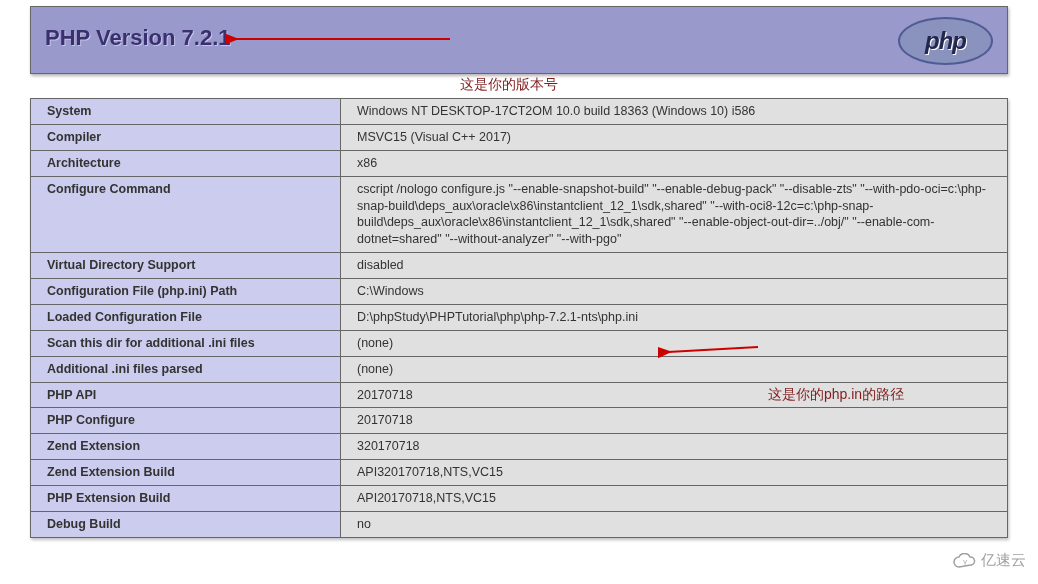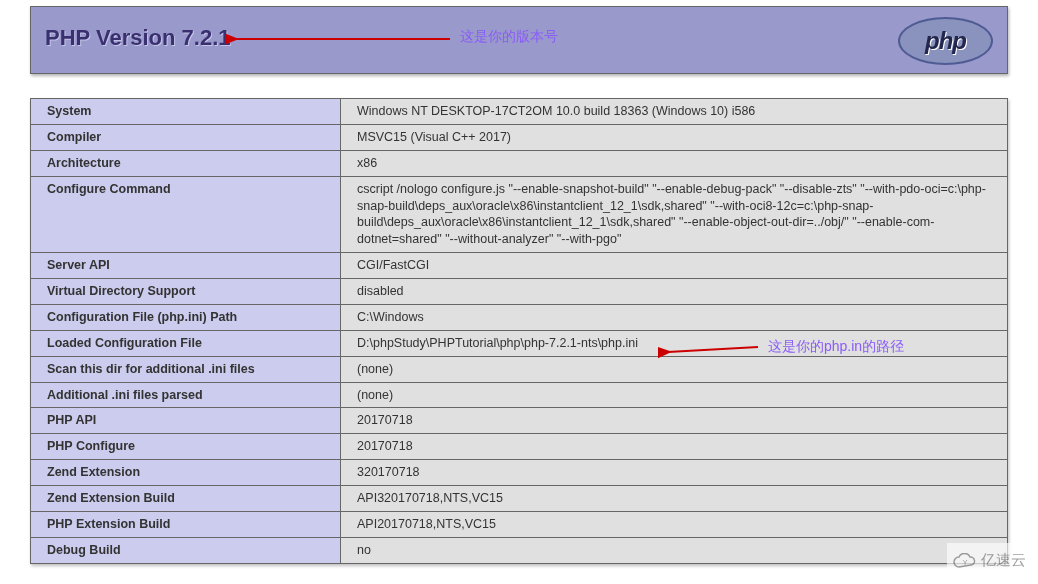--- a/index.html
+++ b/index.html
@@ -72,24 +72,25 @@
       font-weight: bold;
       width: 310px;
       color: #333;
     }
     td.value {
       background: #e0e0e0;
       color: #333;
     }
     .annot {
       position: absolute;
-      color: #8b5cf6;
+      color: #7f1d1d;
       font-size: 14px;
       font-family: "Microsoft YaHei", sans-serif;
       pointer-events: none;
+      margin-top: 48px;
     }
     .arrow {
       position: absolute;
       pointer-events: none;
     }
     .watermark {
       position: absolute;
       right: 6px;
       bottom: 6px;
       display: flex;
@@ -136,24 +137,20 @@
         </tr>
         <tr>
           <td class="label">Architecture</td>
           <td class="value">x86</td>
         </tr>
         <tr>
           <td class="label">Configure Command</td>
           <td class="value">cscript /nologo configure.js "--enable-snapshot-build" "--enable-debug-pack" "--disable-zts" "--with-pdo-oci=c:\php-snap-build\deps_aux\oracle\x86\instantclient_12_1\sdk,shared" "--with-oci8-12c=c:\php-snap-build\deps_aux\oracle\x86\instantclient_12_1\sdk,shared" "--enable-object-out-dir=../obj/" "--enable-com-dotnet=shared" "--without-analyzer" "--with-pgo"</td>
         </tr>
         <tr>
-          <td class="label">Server API</td>
-          <td class="value">CGI/FastCGI</td>
-        </tr>
-        <tr>
           <td class="label">Virtual Directory Support</td>
           <td class="value">disabled</td>
         </tr>
         <tr>
           <td class="label">Configuration File (php.ini) Path</td>
           <td class="value">C:\Windows</td>
         </tr>
         <tr>
           <td class="label">Loaded Configuration File</td>
           <td class="value">D:\phpStudy\PHPTutorial\php\php-7.2.1-nts\php.ini</td>

